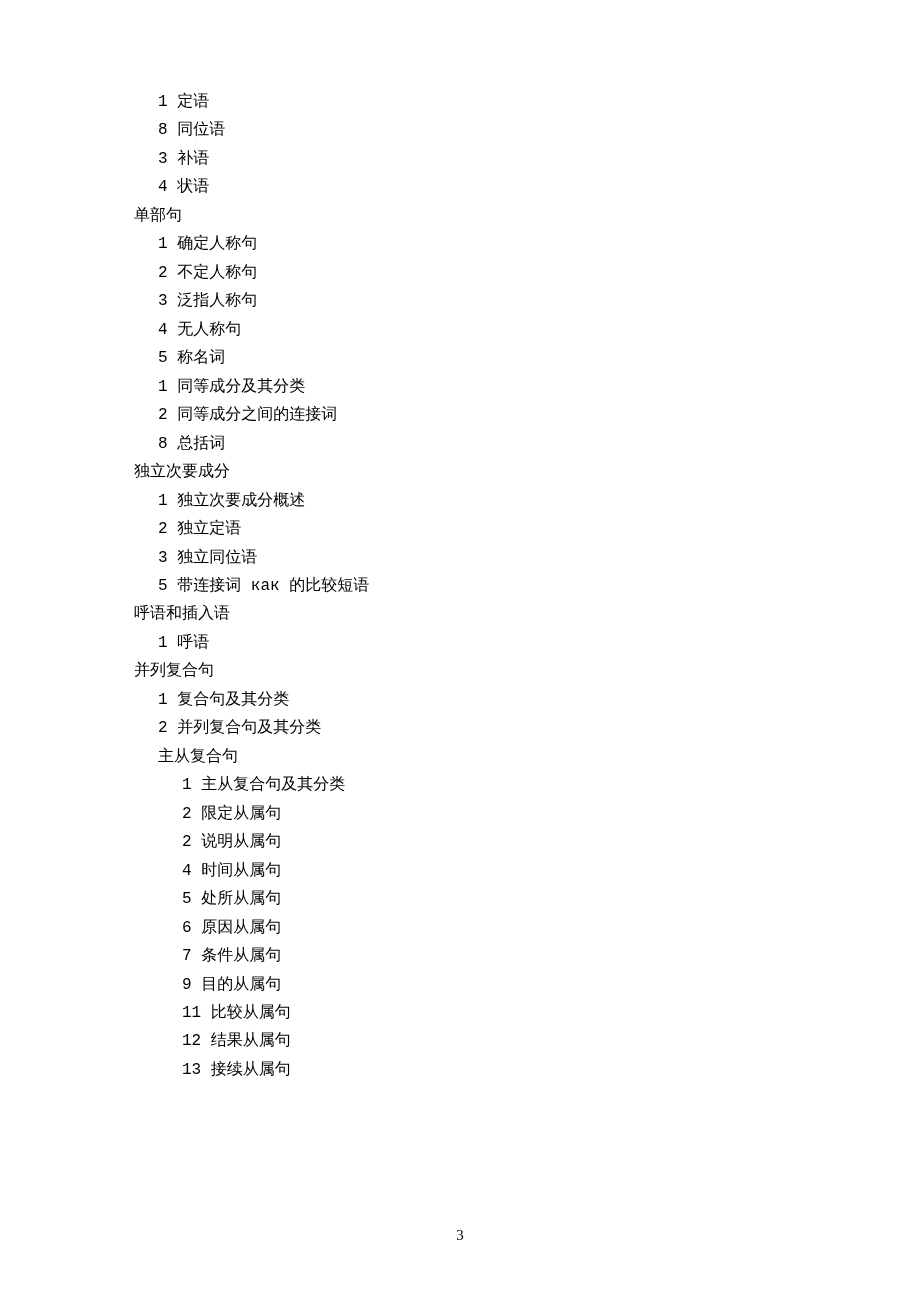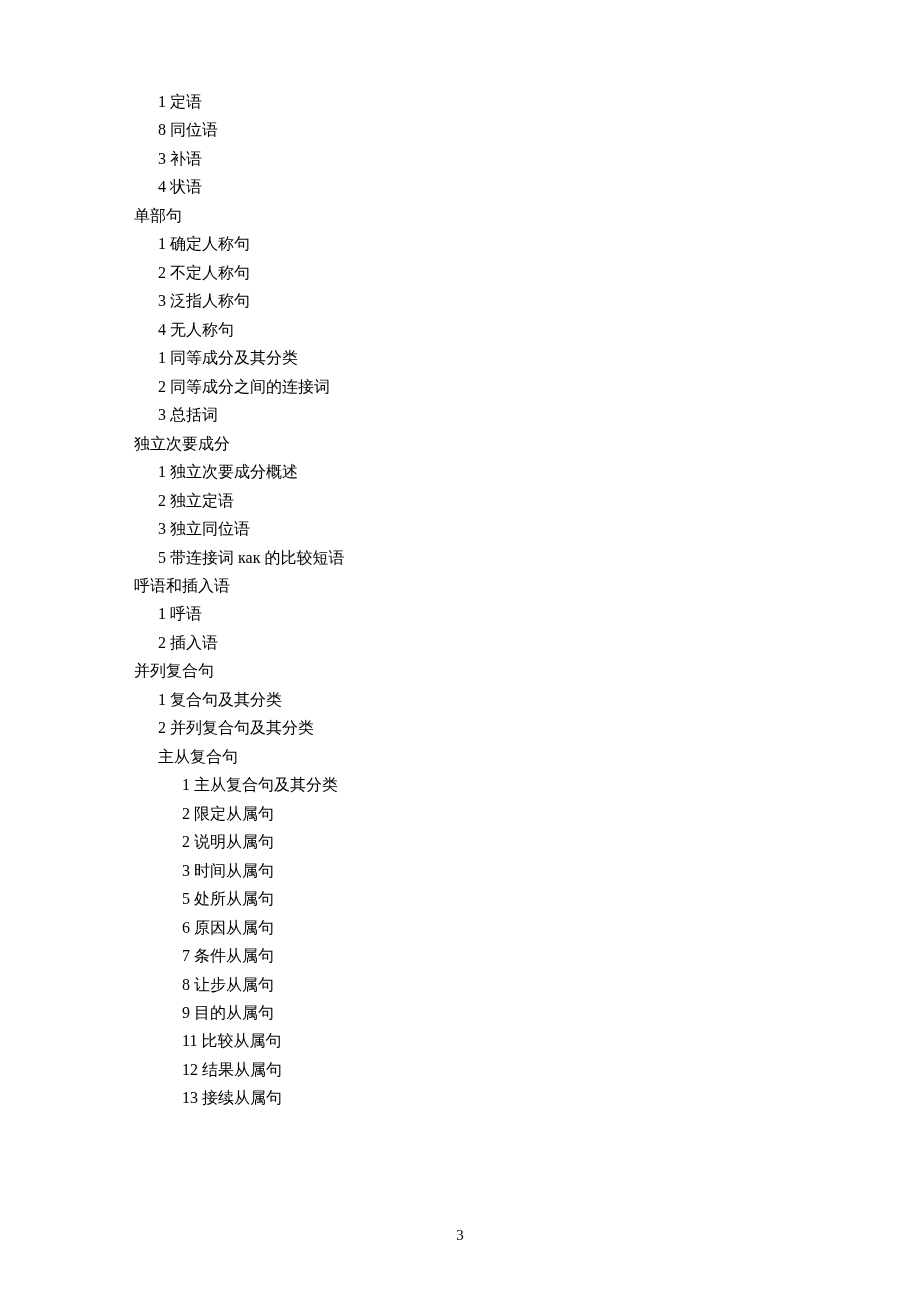--- a/index.html
+++ b/index.html
@@ -12,20 +12,21 @@
     width: 920px;
     height: 1302px;
     position: relative;
   }
   .page {
     padding: 88px 110px 0 110px;
     line-height: 1.78;
   }
   .line {
     white-space: pre;
+    font-family: Liberation Mono, monospace;
   }
   .indent-0 { padding-left: 24px; }
   .indent-1 { padding-left: 48px; }
   .indent-1b { padding-left: 48px; }
   .indent-2 { padding-left: 72px; }
   .page-number {
     position: absolute;
     bottom: 58px;
     left: 0;
     width: 100%;
@@ -41,42 +42,41 @@
   <div id="outline-list">
       <div class="line indent-1">1 定语</div>
       <div class="line indent-1">8 同位语</div>
       <div class="line indent-1">3 补语</div>
       <div class="line indent-1">4 状语</div>
       <div class="line indent-0">单部句</div>
       <div class="line indent-1">1 确定人称句</div>
       <div class="line indent-1">2 不定人称句</div>
       <div class="line indent-1">3 泛指人称句</div>
       <div class="line indent-1">4 无人称句</div>
+      <div class="line indent-1">5 称名词</div>
       <div class="line indent-1">1 同等成分及其分类</div>
       <div class="line indent-1">2 同等成分之间的连接词</div>
-      <div class="line indent-1">3 总括词</div>
+      <div class="line indent-1">8 总括词</div>
       <div class="line indent-0">独立次要成分</div>
       <div class="line indent-1">1 独立次要成分概述</div>
       <div class="line indent-1">2 独立定语</div>
       <div class="line indent-1">3 独立同位语</div>
       <div class="line indent-1">5 带连接词 как 的比较短语</div>
       <div class="line indent-0">呼语和插入语</div>
       <div class="line indent-1">1 呼语</div>
-      <div class="line indent-1">2 插入语</div>
       <div class="line indent-0">并列复合句</div>
       <div class="line indent-1">1 复合句及其分类</div>
       <div class="line indent-1">2 并列复合句及其分类</div>
       <div class="line indent-1b">主从复合句</div>
       <div class="line indent-2">1 主从复合句及其分类</div>
       <div class="line indent-2">2 限定从属句</div>
       <div class="line indent-2">2 说明从属句</div>
-      <div class="line indent-2">3 时间从属句</div>
+      <div class="line indent-2">4 时间从属句</div>
       <div class="line indent-2">5 处所从属句</div>
       <div class="line indent-2">6 原因从属句</div>
       <div class="line indent-2">7 条件从属句</div>
-      <div class="line indent-2">8 让步从属句</div>
       <div class="line indent-2">9 目的从属句</div>
       <div class="line indent-2">11 比较从属句</div>
       <div class="line indent-2">12 结果从属句</div>
       <div class="line indent-2">13 接续从属句</div>
     </div>
 </div>
 <div class="page-number">3</div>
 
 </body></html>

